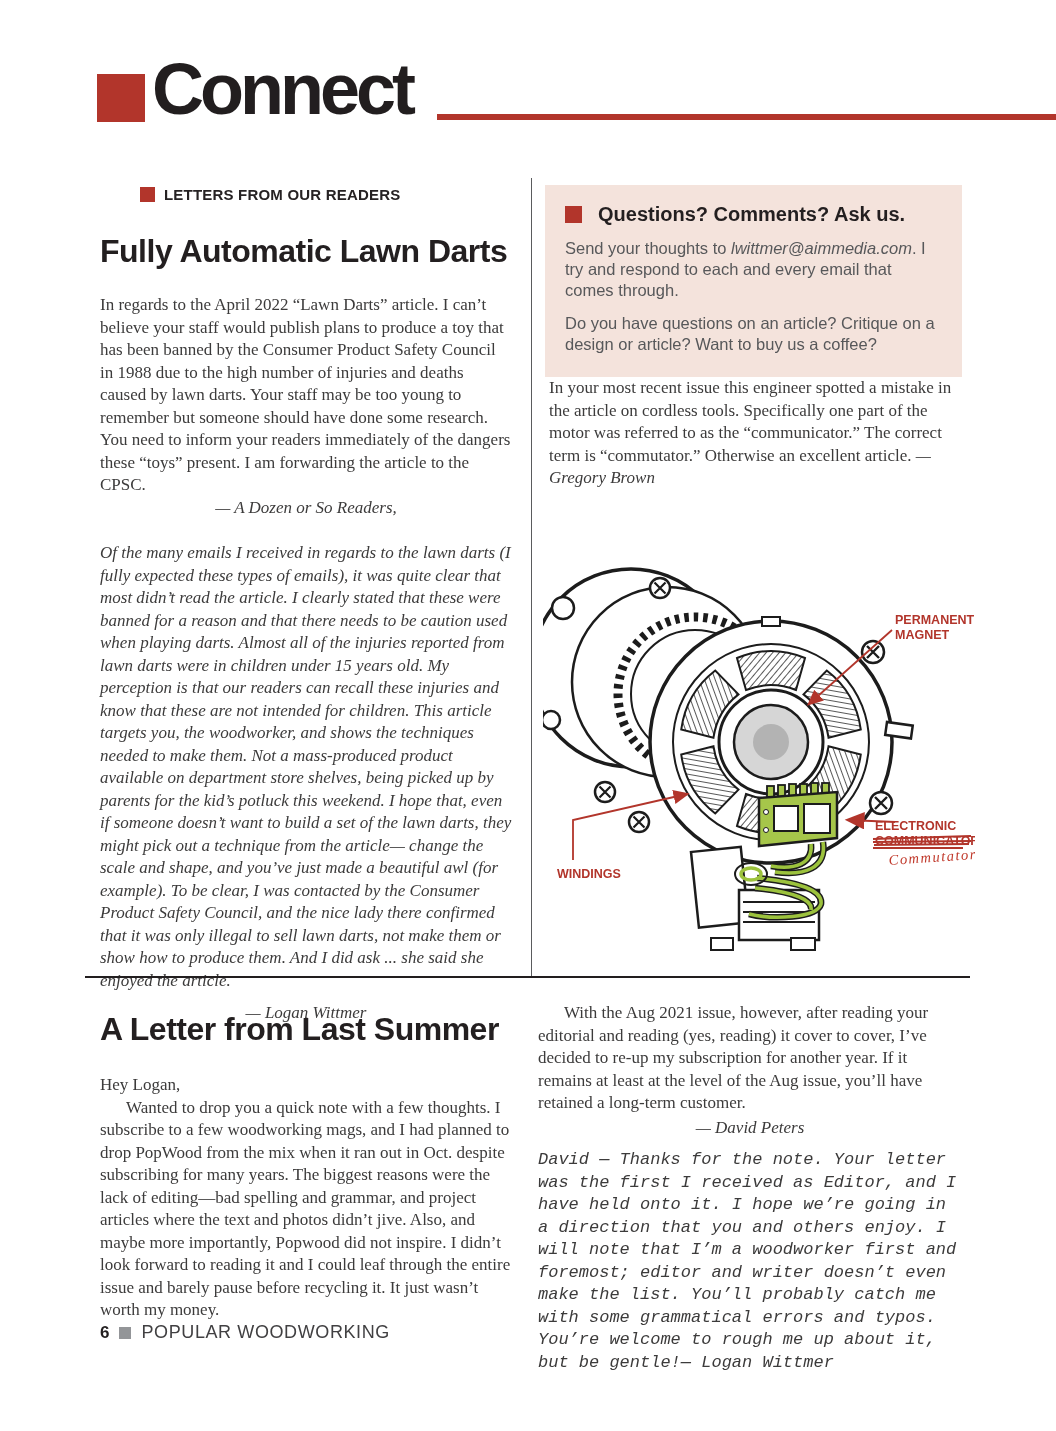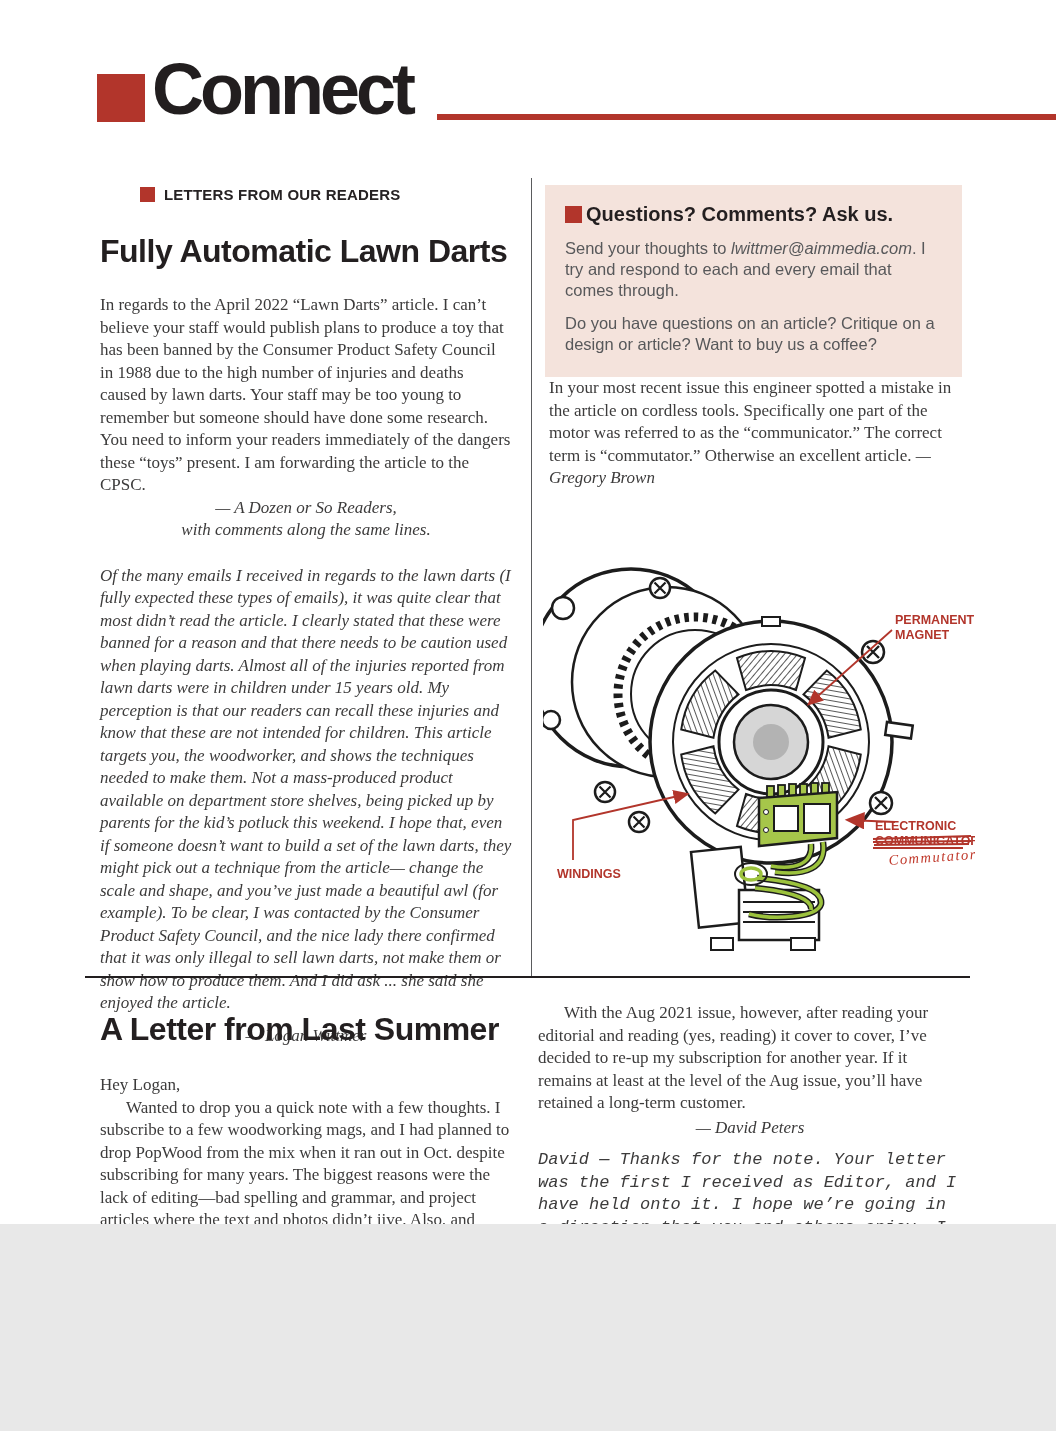--- a/index.html
+++ b/index.html
@@ -1,16 +1,16 @@
 <!DOCTYPE html>
 <html><head>
 <meta charset="utf-8">
 <style>
   html,body{margin:0;padding:0;background:#e8e8e8;}
-  .page{position:relative;width:1056px;height:1224px;background:#ffffff;margin:0 auto;
+  .page{position:relative;width:1056px;height:1431px;background:#ffffff;margin:0 auto;
         font-family:"Liberation Serif",serif;color:#3c3b3b;overflow:hidden;}
   .sq{background:#b2352b;display:inline-block;flex:0 0 auto;}
 
   
   .brand-square{position:absolute;left:97px;top:74px;width:48px;height:48px;}
   .brand-title{position:absolute;left:152px;top:53px;font-family:"Liberation Sans",sans-serif;
                font-weight:bold;font-size:72px;line-height:1;letter-spacing:-4px;color:#221e1f;}
   .brand-rule{position:absolute;left:437px;top:114px;width:619px;height:6px;background:#b2352b;}
 
   
@@ -26,21 +26,21 @@
   .kicker .sq{width:15px;height:15px;}
   h2.headline{font-family:"Liberation Sans",sans-serif;font-weight:bold;font-size:32px;
               color:#231f20;letter-spacing:-.5px;margin:0;}
   .col-left-top h2{margin:30px 0 24px 0;}
   p.serif{font-size:17px;line-height:22.5px;margin:0;}
   .attr{text-align:center;font-style:italic;font-size:17px;line-height:22.5px;}
   p.reply{font-style:italic;margin-top:23px;}
   .sig{margin-top:10px;}
 
   .askbox{background:#f4e3dc;padding:18px 20px 22px 20px;box-sizing:border-box;}
-  .askbox-title{display:flex;align-items:center;gap:4px;font-family:"Liberation Sans",sans-serif;
+  .askbox-title{display:flex;align-items:center;gap:16px;font-family:"Liberation Sans",sans-serif;
                 font-weight:bold;font-size:20px;color:#231f20;}
   .askbox-title .sq{width:17px;height:17px;}
   .askbox p{font-family:"Liberation Sans",sans-serif;font-size:16.5px;line-height:21px;
             color:#57585a;margin:12px 0 0 0;}
   .em{font-style:italic;}
   .h-miss{margin:32px 0 26px 0;}
   .miss-body{padding-left:4px;}
 
   .diagram{position:absolute;left:543px;top:560px;width:432px;height:405px;}
 
@@ -66,21 +66,20 @@
 
   <div class="col-left-top">
     <div class="kicker">
       <span class="sq"></span>
       <span>LETTERS FROM OUR READERS</span>
     </div>
     <h2 class="headline">Fully Automatic Lawn Darts</h2>
     <p class="serif">In regards to the April 2022 “Lawn Darts” article. I can’t believe your staff would publish plans to produce a toy that has been banned by the Consumer Product Safety Council in 1988 due to the high number of injuries and deaths caused by lawn darts. Your staff may be too young to remember but someone should have done some research. You need to inform your readers immediately of the dangers these “toys” present. I am forwarding the article to the CPSC.</p>
     <div class="attr">
       <div>— A Dozen or So Readers,</div>
-      <div>with comments along the same lines.</div>
     </div>
     <p class="serif reply">Of the many emails I received in regards to the lawn darts (I fully expected these types of emails), it was quite clear that most didn’t read the article. I clearly stated that these were banned for a reason and that there needs to be caution used when playing darts. Almost all of the injuries reported from lawn darts were in children under 15 years old. My perception is that our readers can recall these injuries and know that these are not intended for children. This article targets you, the woodworker, and shows the techniques needed to make them. Not a mass-produced product available on department store shelves, being picked up by parents for the kid’s potluck this weekend. I hope that, even if someone doesn’t want to build a set of the lawn darts, they might pick out a technique from the article— change the scale and shape, and you’ve just made a beautiful awl (for example). To be clear, I was contacted by the Consumer Product Safety Council, and the nice lady there confirmed that it was only illegal to sell lawn darts, not make them or show how to produce them. And I did ask ... she said she enjoyed the article.</p>
     <div class="attr sig">— Logan Wittmer</div>
   </div>
 
   <div class="vdivider"></div>
 
   <div class="col-right-top">
     <div class="askbox">
       <div class="askbox-title">

